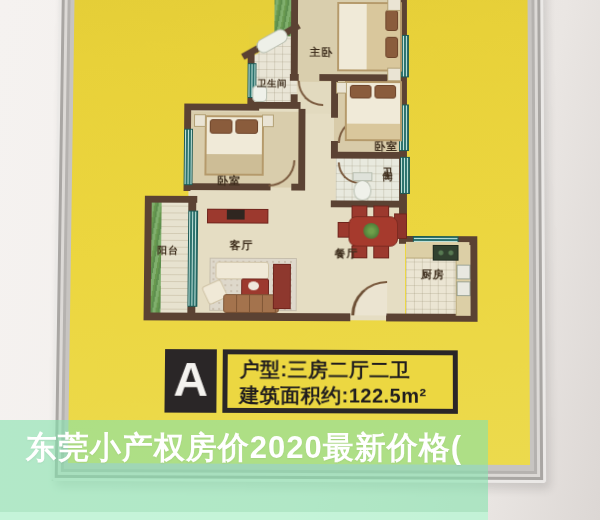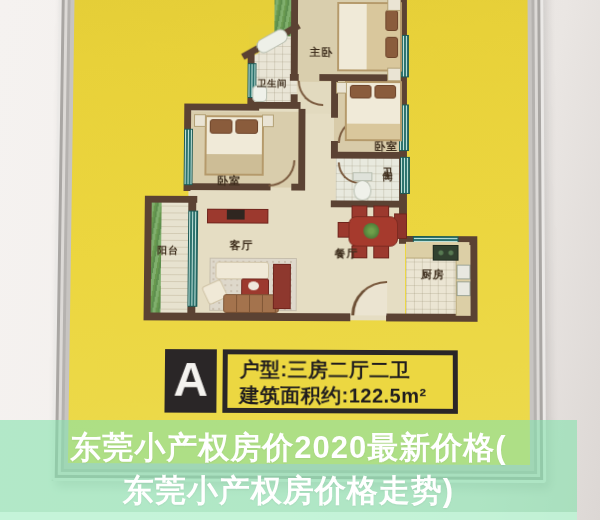--- a/index.html
+++ b/index.html
@@ -16,21 +16,21 @@
   .lbl{position:absolute;font-weight:700;font-size:11px;color:#3e2e1d;white-space:nowrap;letter-spacing:1px;}
   .lblv{writing-mode:vertical-rl;text-orientation:upright;letter-spacing:2px;}
   .winv{position:absolute;border:1px solid #1e5a55;background:repeating-linear-gradient(90deg,#c2e2da 0 1px,#2c726d 1px 3px);}
   .winh{position:absolute;border:1px solid #1e5a55;background:repeating-linear-gradient(0deg,#c2e2da 0 1px,#2c726d 1px 3px);}
   .tile{background-image:repeating-linear-gradient(0deg,rgba(140,130,100,.22) 0 1px,transparent 1px 8px),repeating-linear-gradient(90deg,rgba(140,130,100,.22) 0 1px,transparent 1px 8px);}
   .green{background:repeating-linear-gradient(100deg,#5e8f4e 0 2px,#7fae6c 2px 5px,#69994f 5px 7px);}
   .bed{position:absolute;background:#f0ead8;border:2px solid #b59a6b;}
   .pil{position:absolute;background:#8a5c3c;border:1px solid #6e452b;border-radius:3px;}
   .nst{position:absolute;background:#eae4d4;border:1px solid #b3a176;}
   .redf{background:#9c392e;border:1px solid #6f241c;}
-  .caption{position:absolute;left:0;top:420px;width:577px;height:100px;background:rgba(133,226,173,0.60);z-index:50;}
+  .caption{position:absolute;left:0;top:420px;width:488px;height:100px;background:rgba(133,226,173,0.60);z-index:50;}
   .caption:after{content:"";position:absolute;left:0;bottom:0;width:100%;height:8px;background:rgba(216,255,234,.5);}
   .cap-text{position:absolute;left:0;top:6px;width:100%;text-align:center;color:#ffffff;font-weight:800;font-size:31px;line-height:43px;letter-spacing:1px;text-shadow:0 1px 2px rgba(0,0,0,.06);}
   .badge-black{position:absolute;background:#2a2627;}
   .arc{position:absolute;}
 </style>
 </head>
 <body>
 
 <div id="stage">
   <div id="scene">
@@ -158,16 +158,15 @@
     </div>
     <div class="abs" style="left:222px;top:349px;width:236px;height:64px;border:5px solid #2a2627;background:#ecd741;box-sizing:border-box;">
       <div class="abs" style="left:12px;top:2px;font-size:20px;font-weight:900;color:#201d1e;white-space:nowrap;letter-spacing:0.5px;">户型:三房二厅二卫</div>
       <div class="abs" style="left:12px;top:28px;font-size:20px;font-weight:900;color:#201d1e;white-space:nowrap;letter-spacing:0.5px;">建筑面积约:122.5m²</div>
     </div>
   </div>
 
   <div class="caption">
     <div class="cap-text">
       <div>东莞小产权房价2020最新价格(</div>
-      <div>东莞小产权房价格走势)</div>
     </div>
   </div>
 </div>
 
 </body></html>

